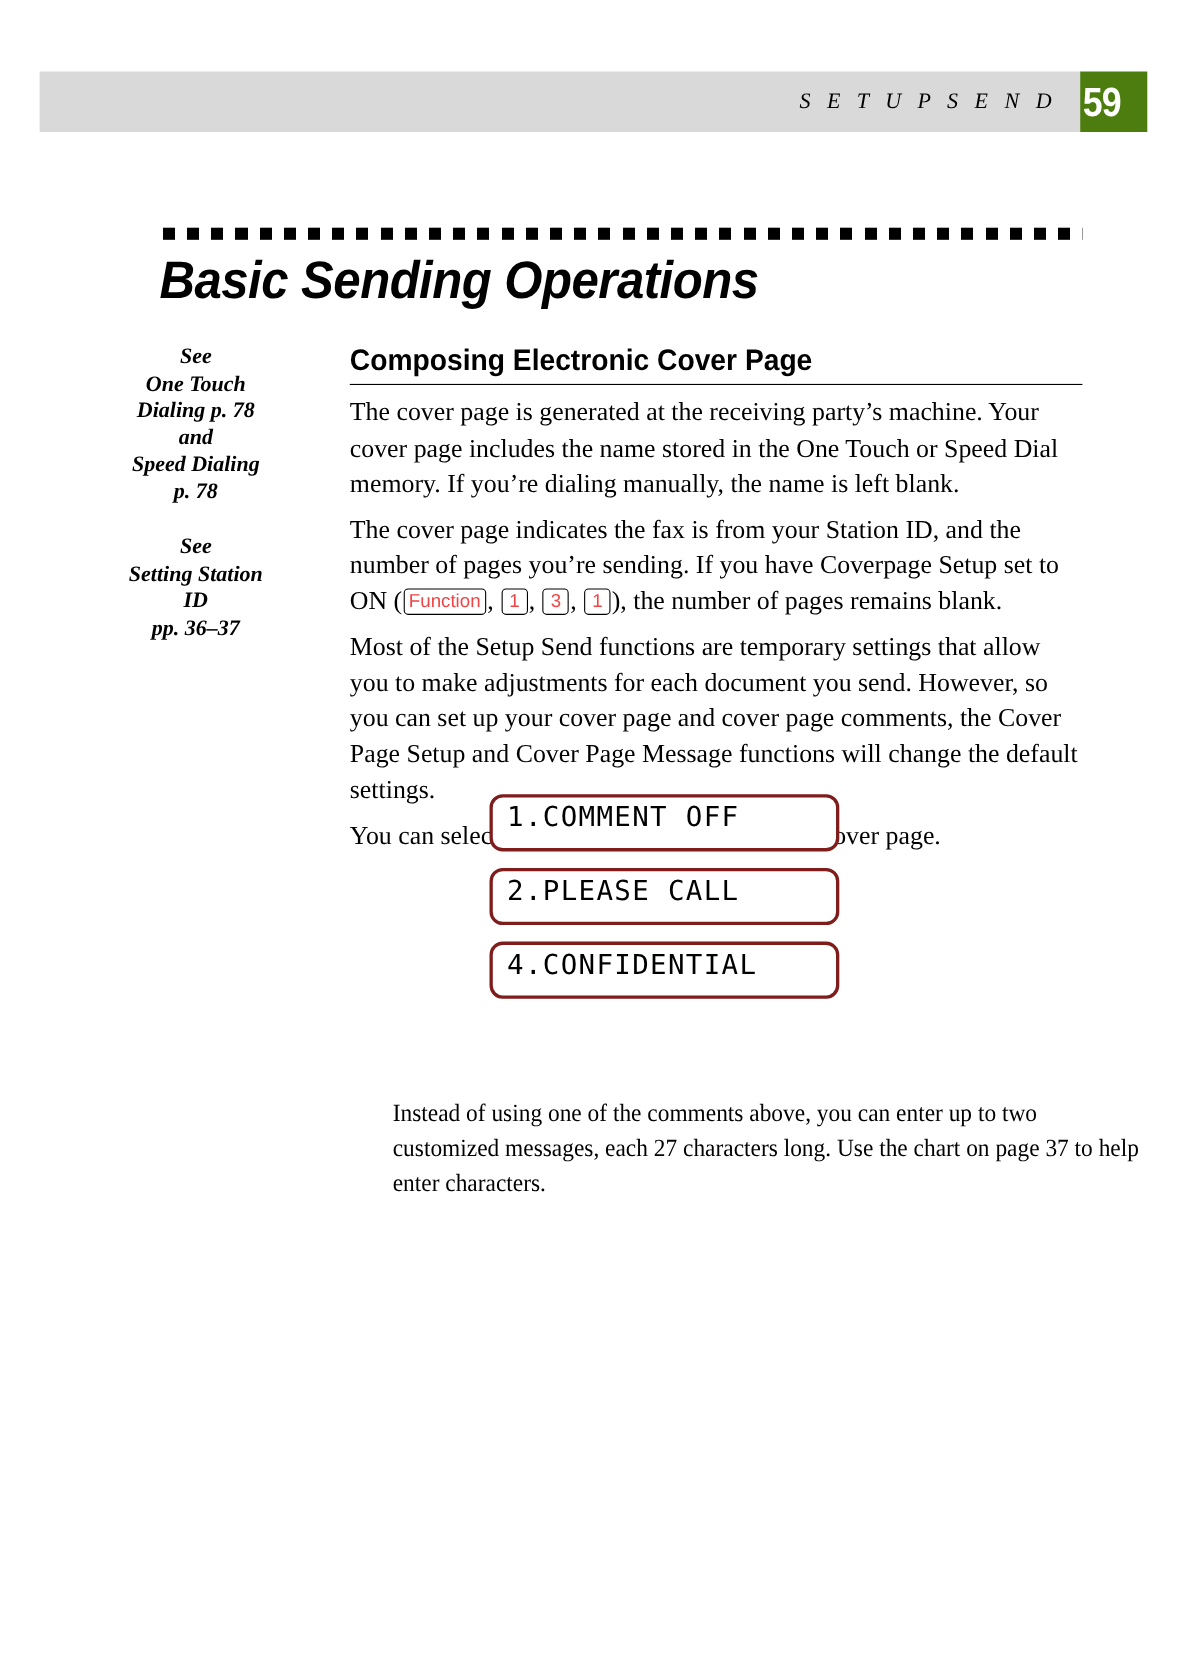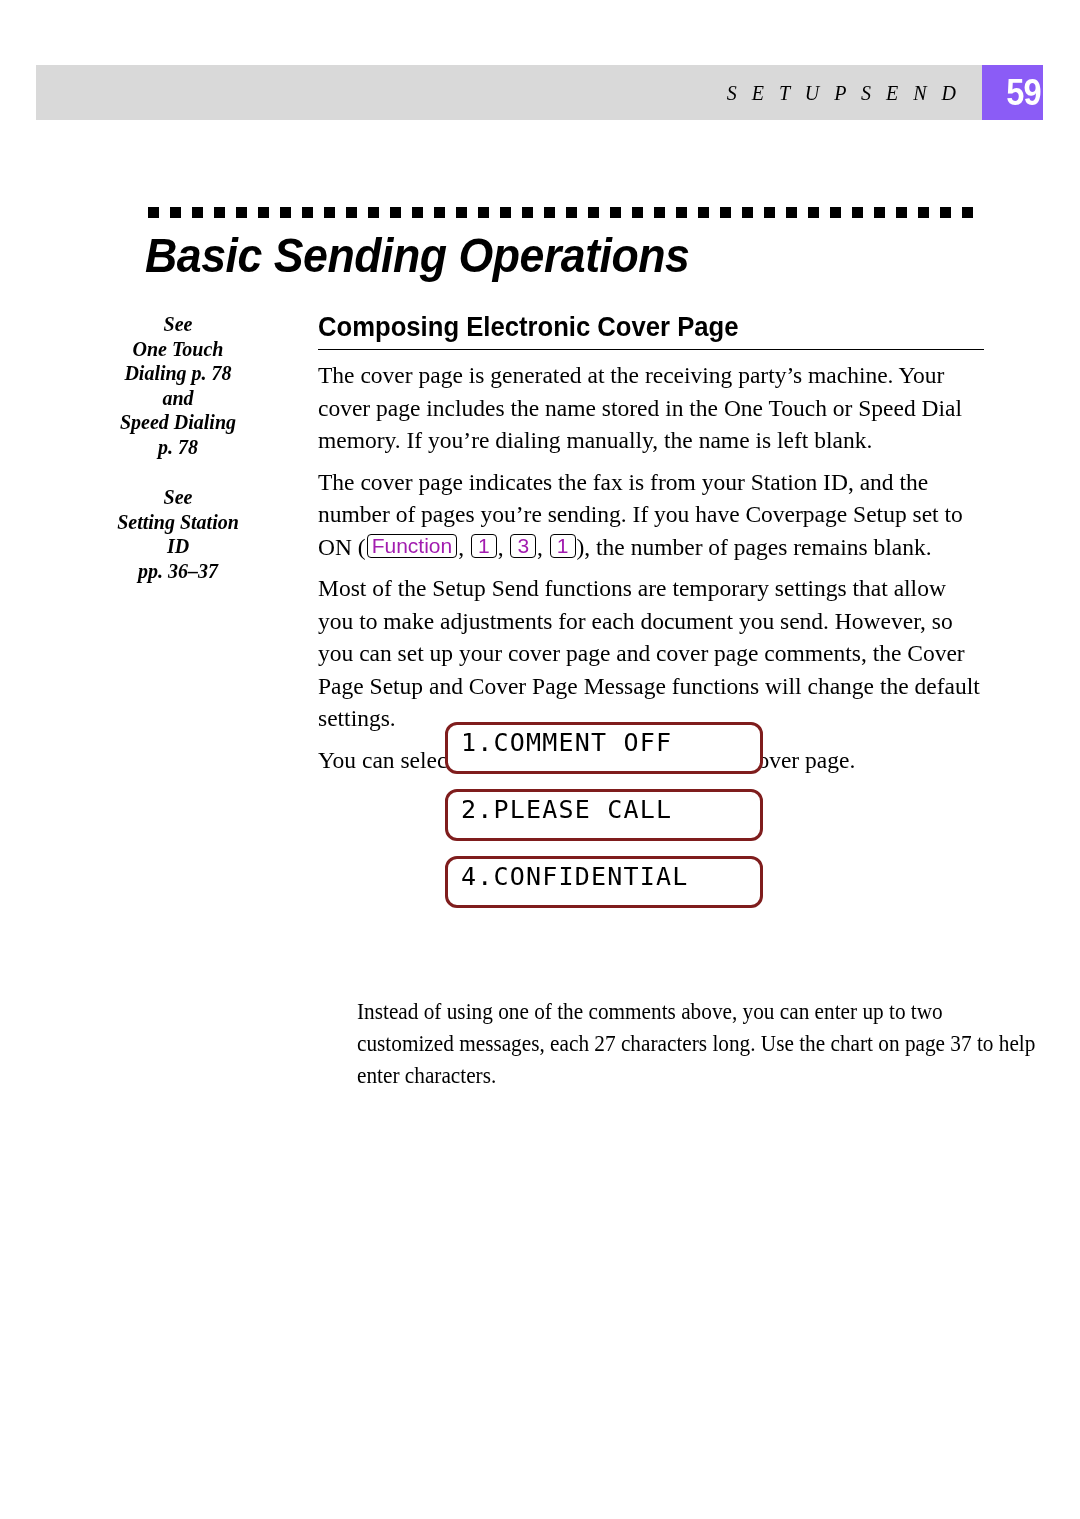--- a/index.html
+++ b/index.html
@@ -37,24 +37,24 @@
     color: #000;
     white-space: nowrap;
     font-style: italic;
   }
   .page-number-box {
     position: absolute;
     left: 982px;
     top: 65px;
     width: 61px;
     height: 55px;
-    background: #8b5cf6;
+    background: #4d7c0f;
     display: flex;
     align-items: center;
-    justify-content: flex-end;
+    justify-content: flex-start;
   }
   .page-number-box span {
     font-family: "Liberation Sans Narrow", "Liberation Sans", sans-serif;
     font-size: 37px;
     font-weight: bold;
     color: #ffffff;
     letter-spacing: -1px;
     transform: scaleX(0.88);
     line-height: 1;
   }
@@ -143,24 +143,24 @@
   }
 
   
   .keycap {
     display: inline-block;
     border: 1.6px solid #000;
     border-radius: 4px;
     padding: 0px 4px 1px 4px;
     margin: 0 1px;
     font-family: "Liberation Sans Narrow", "Liberation Sans", sans-serif;
-    font-size: 21px;
+    font-size: 17px;
     line-height: 21px;
     font-weight: normal;
-    color: #a21caf;
+    color: #ef4444;
     vertical-align: 2px;
     background: #fff;
     white-space: nowrap;
   }
   .keycap.num {
     padding: 0px 6px 1px 6px;
     text-align: center;
     min-width: 10px;
   }
 

